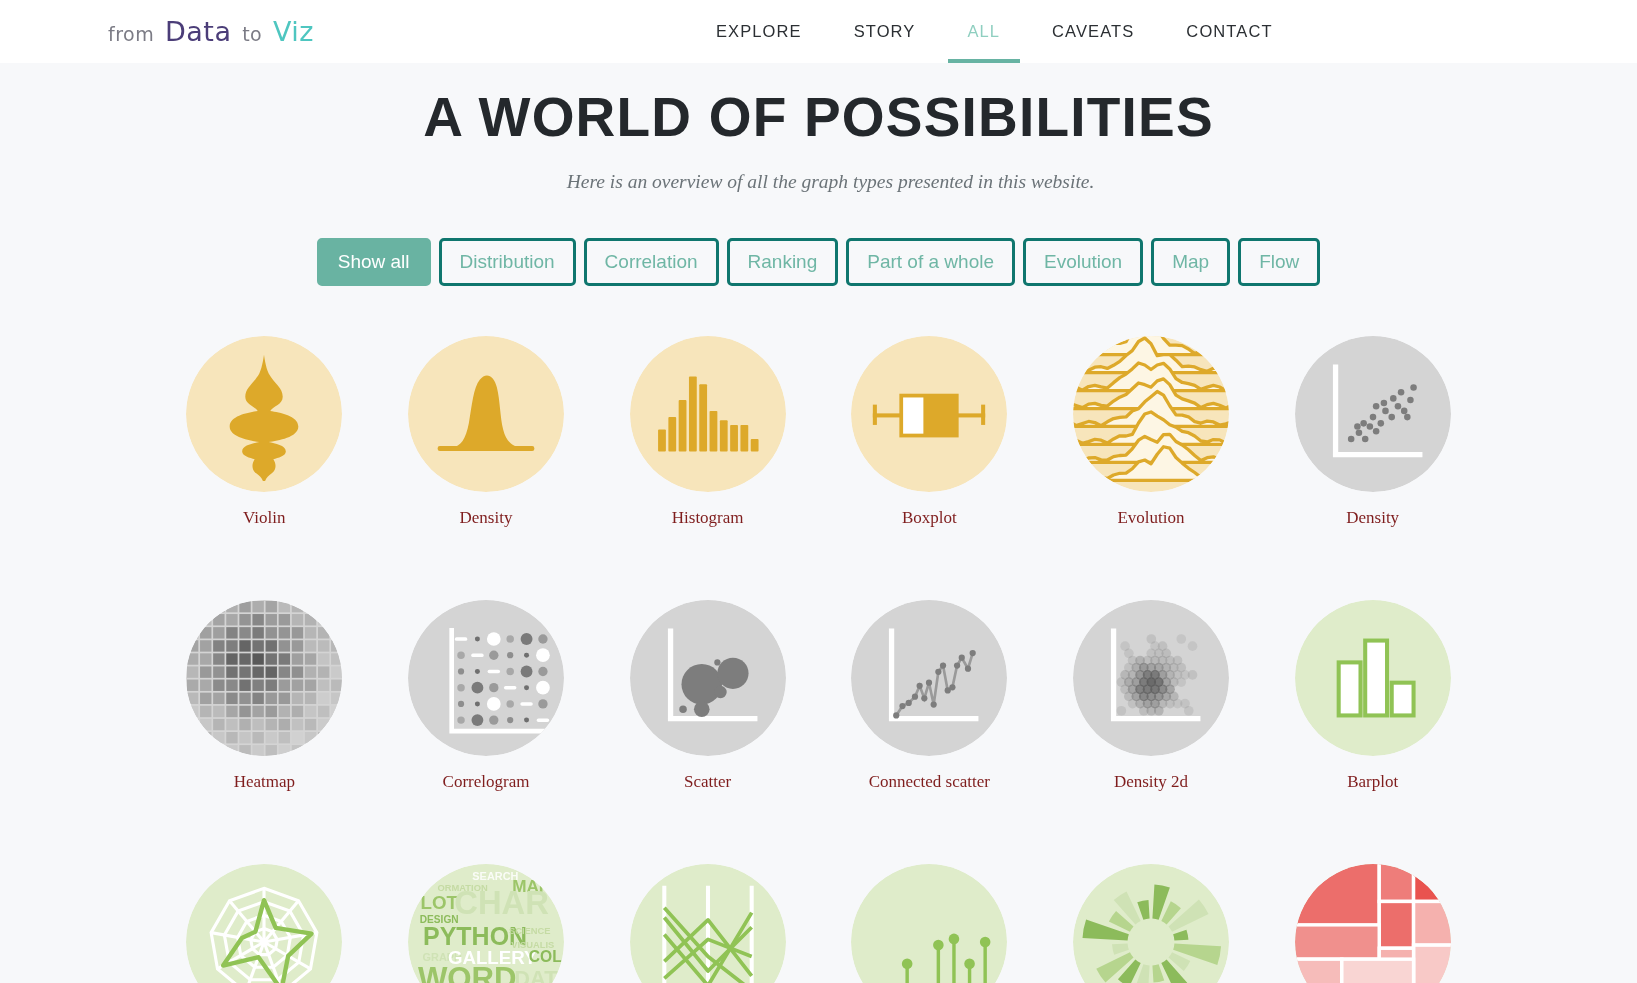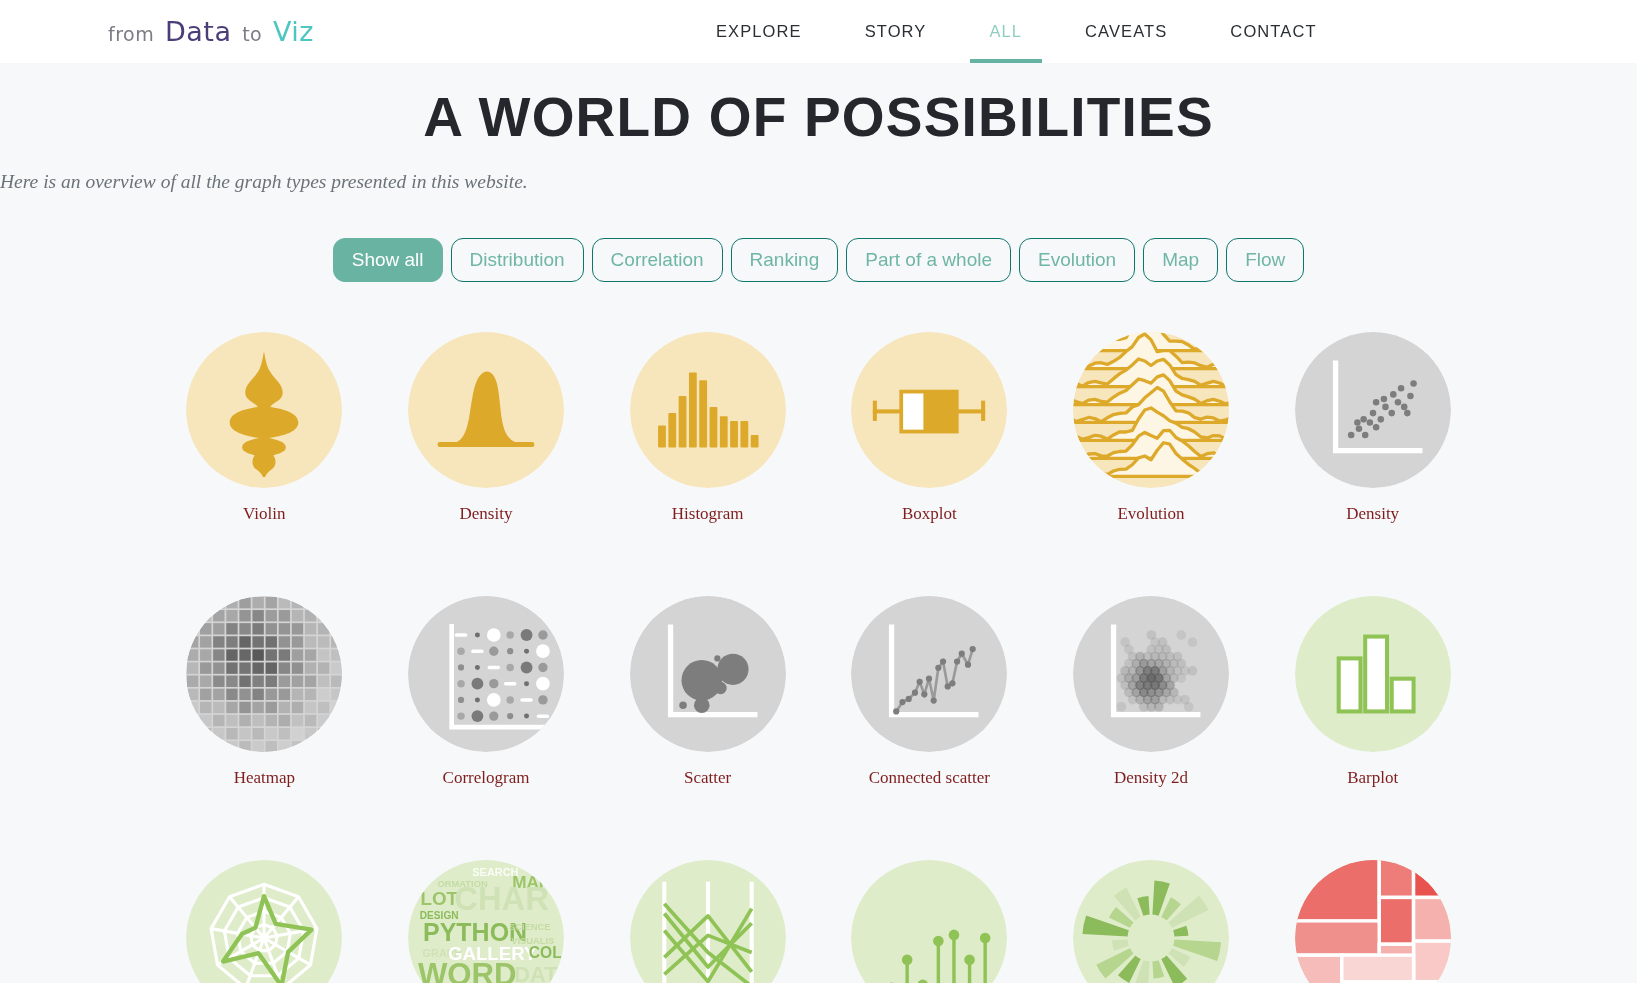--- a/index.html
+++ b/index.html
@@ -52,21 +52,21 @@
     margin-left: 3px;
   }
 
   .main-nav {
     position: absolute;
     left: 690px;
     top: 0;
     height: 63px;
     display: flex;
     align-items: center;
-    gap: 11px;
+    gap: 0;
   }
   .nav-item {
     position: relative;
     height: 63px;
     display: flex;
     align-items: center;
     padding: 0 26px;
     font-size: 16.5px;
     letter-spacing: 1.1px;
     color: #2b2f33;
@@ -91,39 +91,41 @@
   .page-title {
     text-align: center;
     margin-top: 22px;
     font-size: 55px;
     font-weight: bold;
     letter-spacing: 1.2px;
     color: #24282c;
     font-family: "Liberation Sans", sans-serif;
   }
   .page-subtitle {
+    text-align: center;
     margin-top: 22px;
     font-size: 19.5px;
     font-style: italic;
     color: #6b7378;
     font-family: "Liberation Serif", serif;
+    padding-left: 24px;
   }
 
   
   .filter-bar {
     margin-top: 45px;
     display: flex;
     justify-content: center;
     gap: 8px;
   }
   .filter-btn {
-    border: 1px solid #0f766e;
+    border: 3px solid #0f766e;
     background: transparent;
     color: #6fb6a5;
-    border-radius: 12px;
+    border-radius: 5px;
     padding: 11px 18px 12px;
     font-size: 19px;
     font-family: "Liberation Sans", sans-serif;
     cursor: pointer;
     line-height: 1;
     white-space: nowrap;
   }
   .filter-btn.active {
     background: #69b3a2;
     border-color: #69b3a2;

